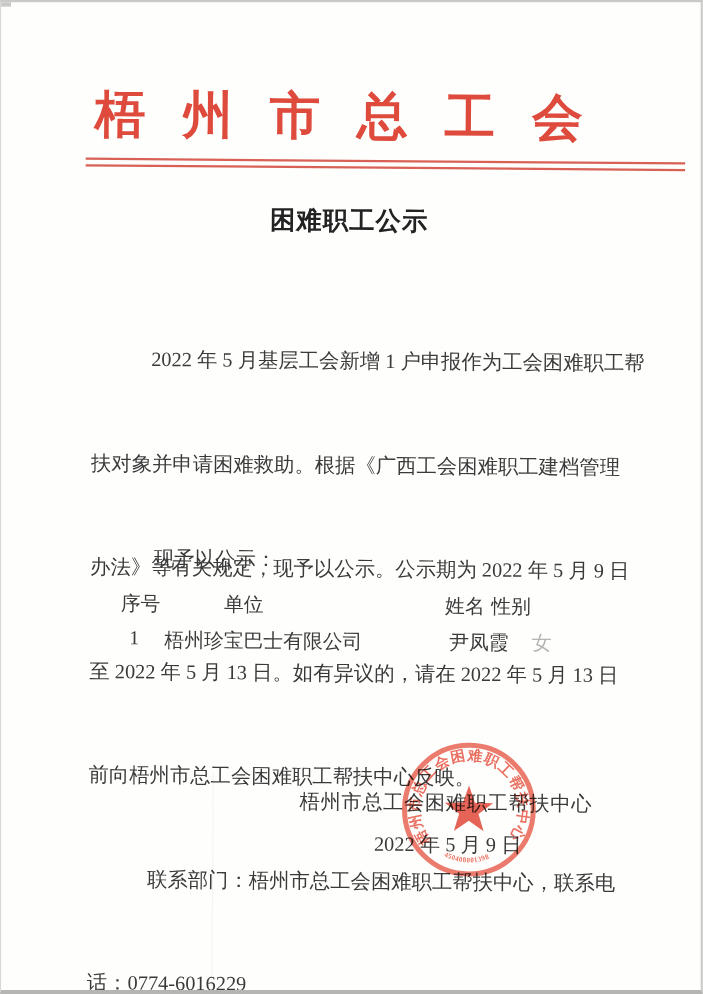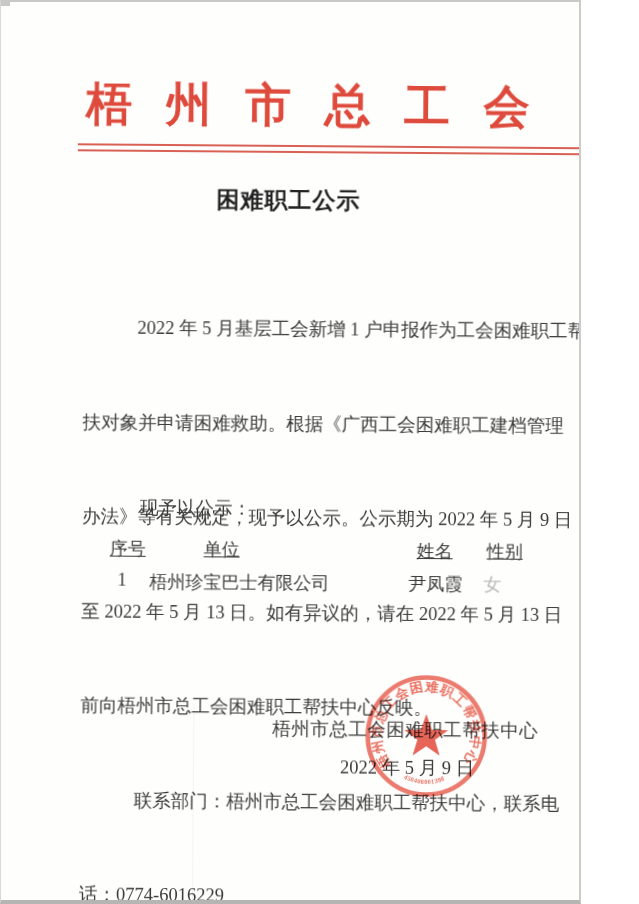--- a/index.html
+++ b/index.html
@@ -1,18 +1,18 @@
 <!DOCTYPE html>
 <html><head>
 <meta charset="utf-8">
 <style>
   html,body{margin:0;padding:0;background:#ffffff;}
   .page{
     position:relative;
-    width:581px;height:904px;
+    width:639px;height:904px;
     box-sizing:border-box;
     background:#fefefd;
     border-top:2px solid #c9c9c7;
     border-bottom:4px solid #b5b5b3;
     border-right:2px solid #cbcbc9;
     border-left:1px solid #d8d8d6;
     overflow:hidden;
     font-family:"Liberation Serif","DejaVu Serif",serif;
     color:#3a3a3a;
   }
@@ -34,21 +34,21 @@
   }
   .body-text{
     position:absolute;left:85px;top:247px;width:500px;
     font-size:18.5px;line-height:31.5px;white-space:pre;
   }
   .body-text .line{height:31.5px;}
   .body-text .indent{padding-left:54px;}
   .list-label{position:absolute;left:143px;top:492px;font-size:18.5px;}
   .table{position:absolute;left:0;top:534px;width:639px;height:70px;font-size:18px;}
   .table span{position:absolute;white-space:pre;}
-  .table .th{top:0;text-decoration:underline;}
+  .table .th{top:0;}
   .table .td{top:33px;}
   .faded{color:#b5b5b5;}
   .sig-org{position:absolute;left:277px;top:712px;font-size:18.5px;letter-spacing:.5px;}
   .sig-date{position:absolute;left:345px;top:750px;font-size:18.5px;white-space:pre;}
   .seal{position:absolute;left:361px;top:661px;width:140px;height:140px;
         mix-blend-mode:multiply;opacity:.9;}
   .seal text{font-family:"Liberation Serif","DejaVu Serif",serif;font-weight:bold;}
   .fold-line{position:absolute;left:198px;top:700px;width:1px;height:204px;background:rgba(60,60,60,.05);}
 </style>
 </head>
@@ -70,22 +70,22 @@
       <div class="line">前向梧州市总工会困难职工帮扶中心反映。</div>
       <div class="line indent">联系部门：梧州市总工会困难职工帮扶中心，联系电</div>
       <div class="line">话：0774-6016229</div>
     </div>
 
     <div class="list-label">现予以公示：</div>
 
     <div class="table">
       <span class="th" style="left:113px">序号</span>
       <span class="th" style="left:207px">单位</span>
-      <span class="th" style="left:420px">姓名</span>
-      <span class="th" style="left:490px">性别</span>
+      <span class="th" style="left:408px">姓名</span>
+      <span class="th" style="left:450px">性别</span>
 
       <span class="td" style="left:121px">1</span>
       <span class="td" style="left:153px">梧州珍宝巴士有限公司</span>
       <span class="td" style="left:412px">尹凤霞</span>
       <span class="td faded" style="left:487px">女</span>
     </div>
 
     <div class="sig-org">梧州市总工会困难职工帮扶中心</div>
     <div class="sig-date">2022 年 5 月 9 日</div>
 

